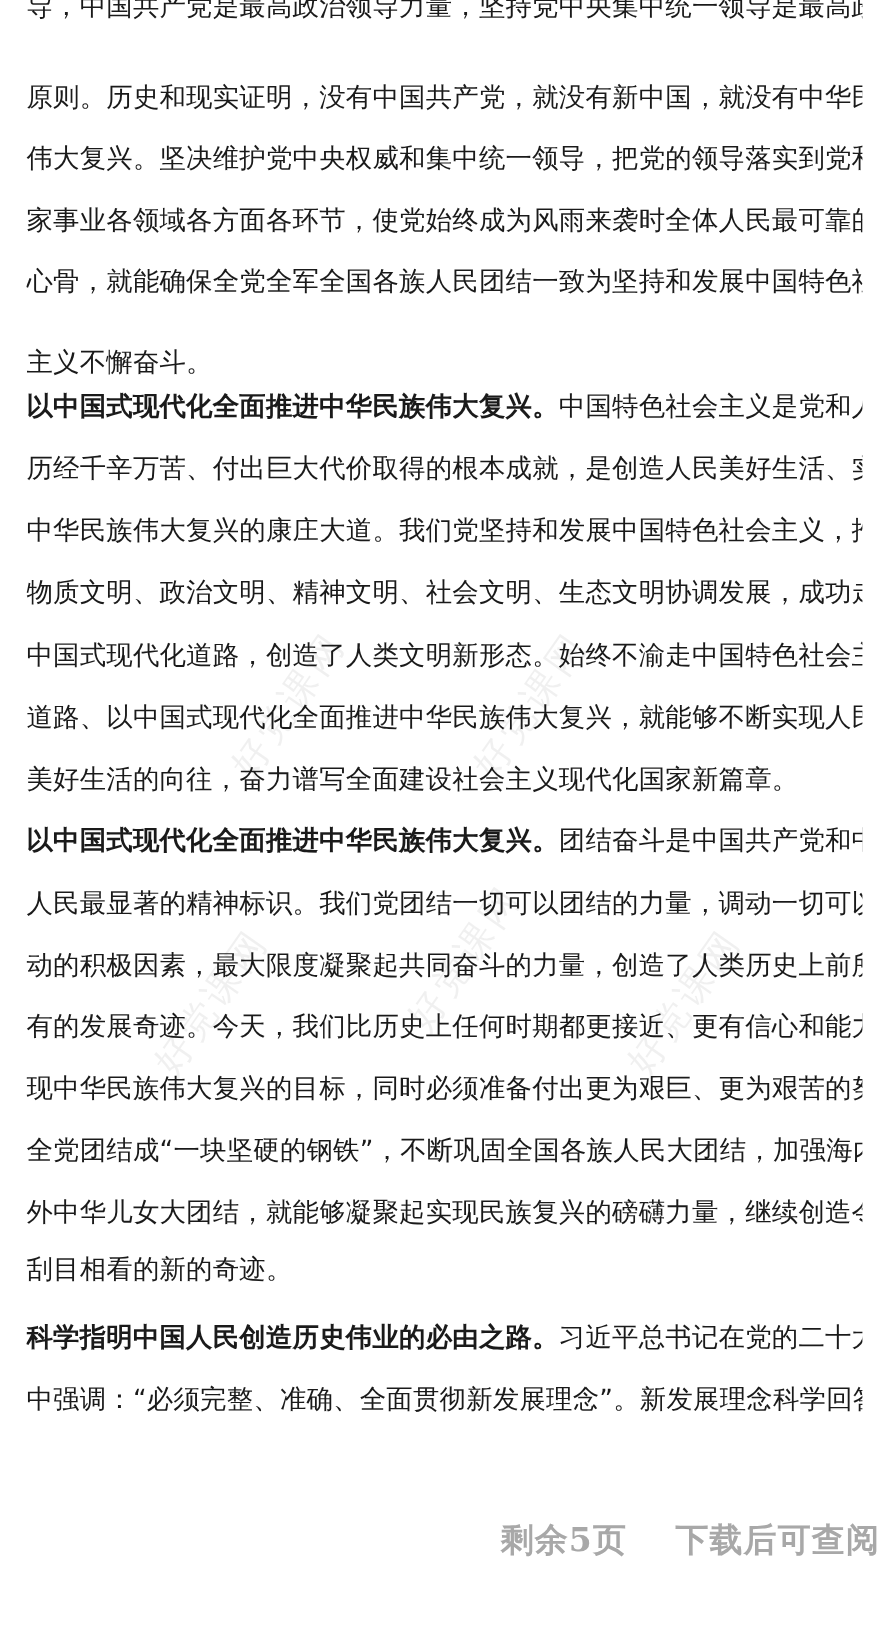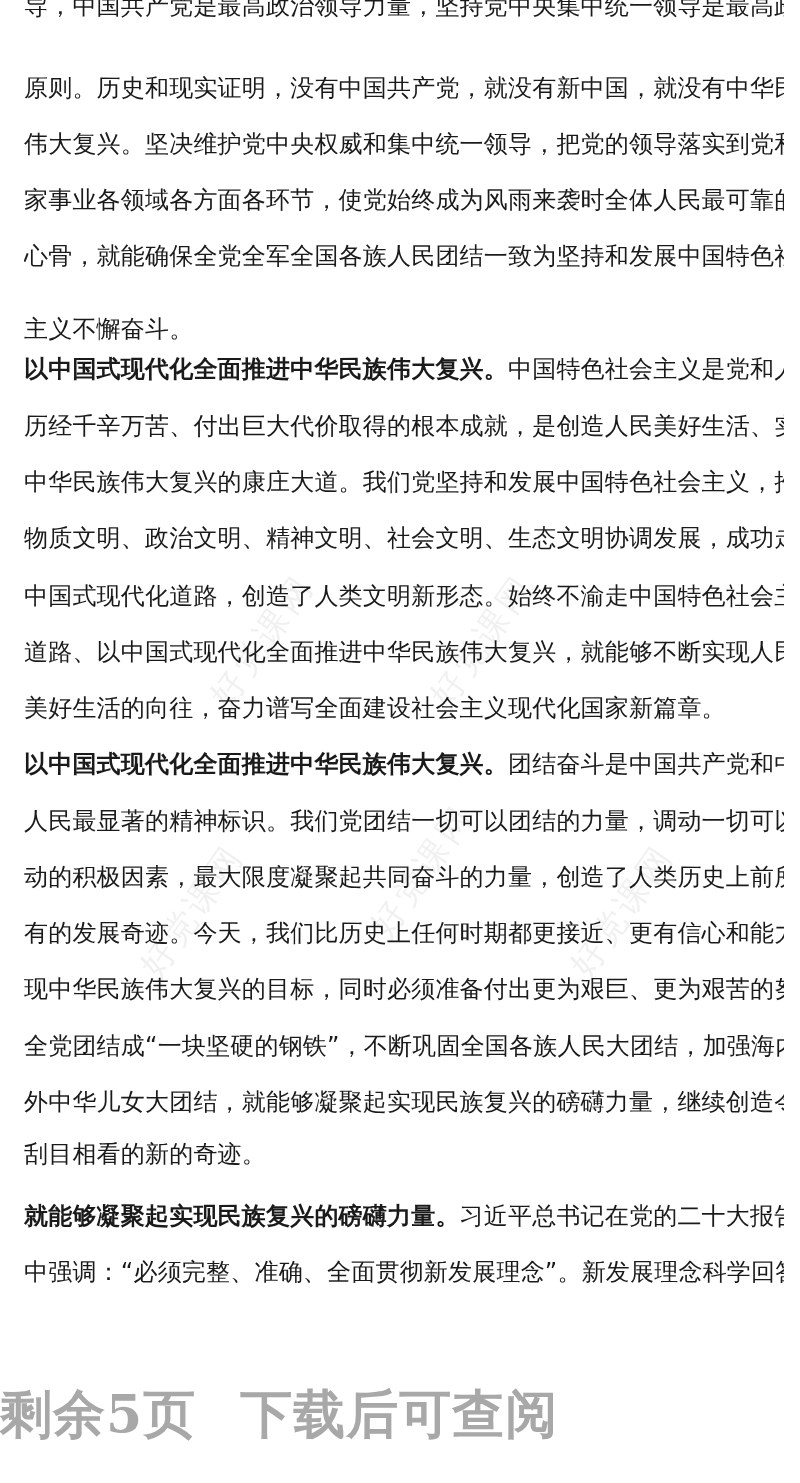--- a/index.html
+++ b/index.html
@@ -15,21 +15,21 @@
     white-space: nowrap; overflow: hidden; letter-spacing: 0.2px;
   }
   .bold { font-weight: bold; }
   .watermark {
     position: absolute; color: rgba(0,0,0,0.06); font-size: 34px;
     transform: rotate(-55deg); transform-origin: left top; white-space: nowrap;
     pointer-events: none; letter-spacing: 4px;
   }
   .footer {
     position: absolute; left: 0; width: 800px; top: 1380px; height: 60px;
-    text-align: left; font-size: 52px; font-weight: bold; color: #a8a8a8;
+    text-align: right; font-size: 30px; font-weight: bold; color: #a8a8a8;
     font-family: "DejaVu Serif", "Liberation Serif", serif; letter-spacing: 1px;
   }
   .footer span { display: inline-block; }
   .footer .gap { width: 44px; }
 </style>
 </head>
 <body>
 
 <div class="page">
   <div id="lines">
@@ -47,21 +47,21 @@
       <div class="line" style="top: 636px;"><span>道路、以中国式现代化全面推进中华民族伟大复兴，就能够不断实现人民对</span></div>
       <div class="line" style="top: 692px;"><span>美好生活的向往，奋力谱写全面建设社会主义现代化国家新篇章。</span></div>
       <div class="line" style="top: 748px;"><span class="bold">以中国式现代化全面推进中华民族伟大复兴。</span><span>团结奋斗是中国共产党和中国</span></div>
       <div class="line" style="top: 805px;"><span>人民最显著的精神标识。我们党团结一切可以团结的力量，调动一切可以调</span></div>
       <div class="line" style="top: 861px;"><span>动的积极因素，最大限度凝聚起共同奋斗的力量，创造了人类历史上前所未</span></div>
       <div class="line" style="top: 917px;"><span>有的发展奇迹。今天，我们比历史上任何时期都更接近、更有信心和能力实</span></div>
       <div class="line" style="top: 973px;"><span>现中华民族伟大复兴的目标，同时必须准备付出更为艰巨、更为艰苦的努力。</span></div>
       <div class="line" style="top: 1030px;"><span>全党团结成“一块坚硬的钢铁”，不断巩固全国各族人民大团结，加强海内</span></div>
       <div class="line" style="top: 1086px;"><span>外中华儿女大团结，就能够凝聚起实现民族复兴的磅礴力量，继续创造令人</span></div>
       <div class="line" style="top: 1138px;"><span>刮目相看的新的奇迹。</span></div>
-      <div class="line" style="top: 1200px;"><span class="bold">就能够凝聚起实现民族复兴的磅礴力量。</span><span>习近平总书记在党的二十大报告</span></div>
+      <div class="line" style="top: 1200px;"><span class="bold">科学指明中国人民创造历史伟业的必由之路。</span><span>习近平总书记在党的二十大报告</span></div>
       <div class="line" style="top: 1256px;"><span>中强调：“必须完整、准确、全面贯彻新发展理念”。新发展理念科学回答</span></div>
     </div>
   <div id="watermarks">
       <div class="watermark" style="left: 200px; top: 690px;">好党课网</div>
       <div class="watermark" style="left: 420px; top: 690px;">好党课网</div>
       <div class="watermark" style="left: 130px; top: 960px;">好党课网</div>
       <div class="watermark" style="left: 360px; top: 920px;">好党课网</div>
       <div class="watermark" style="left: 560px; top: 960px;">好党课网</div>
     </div>
 

